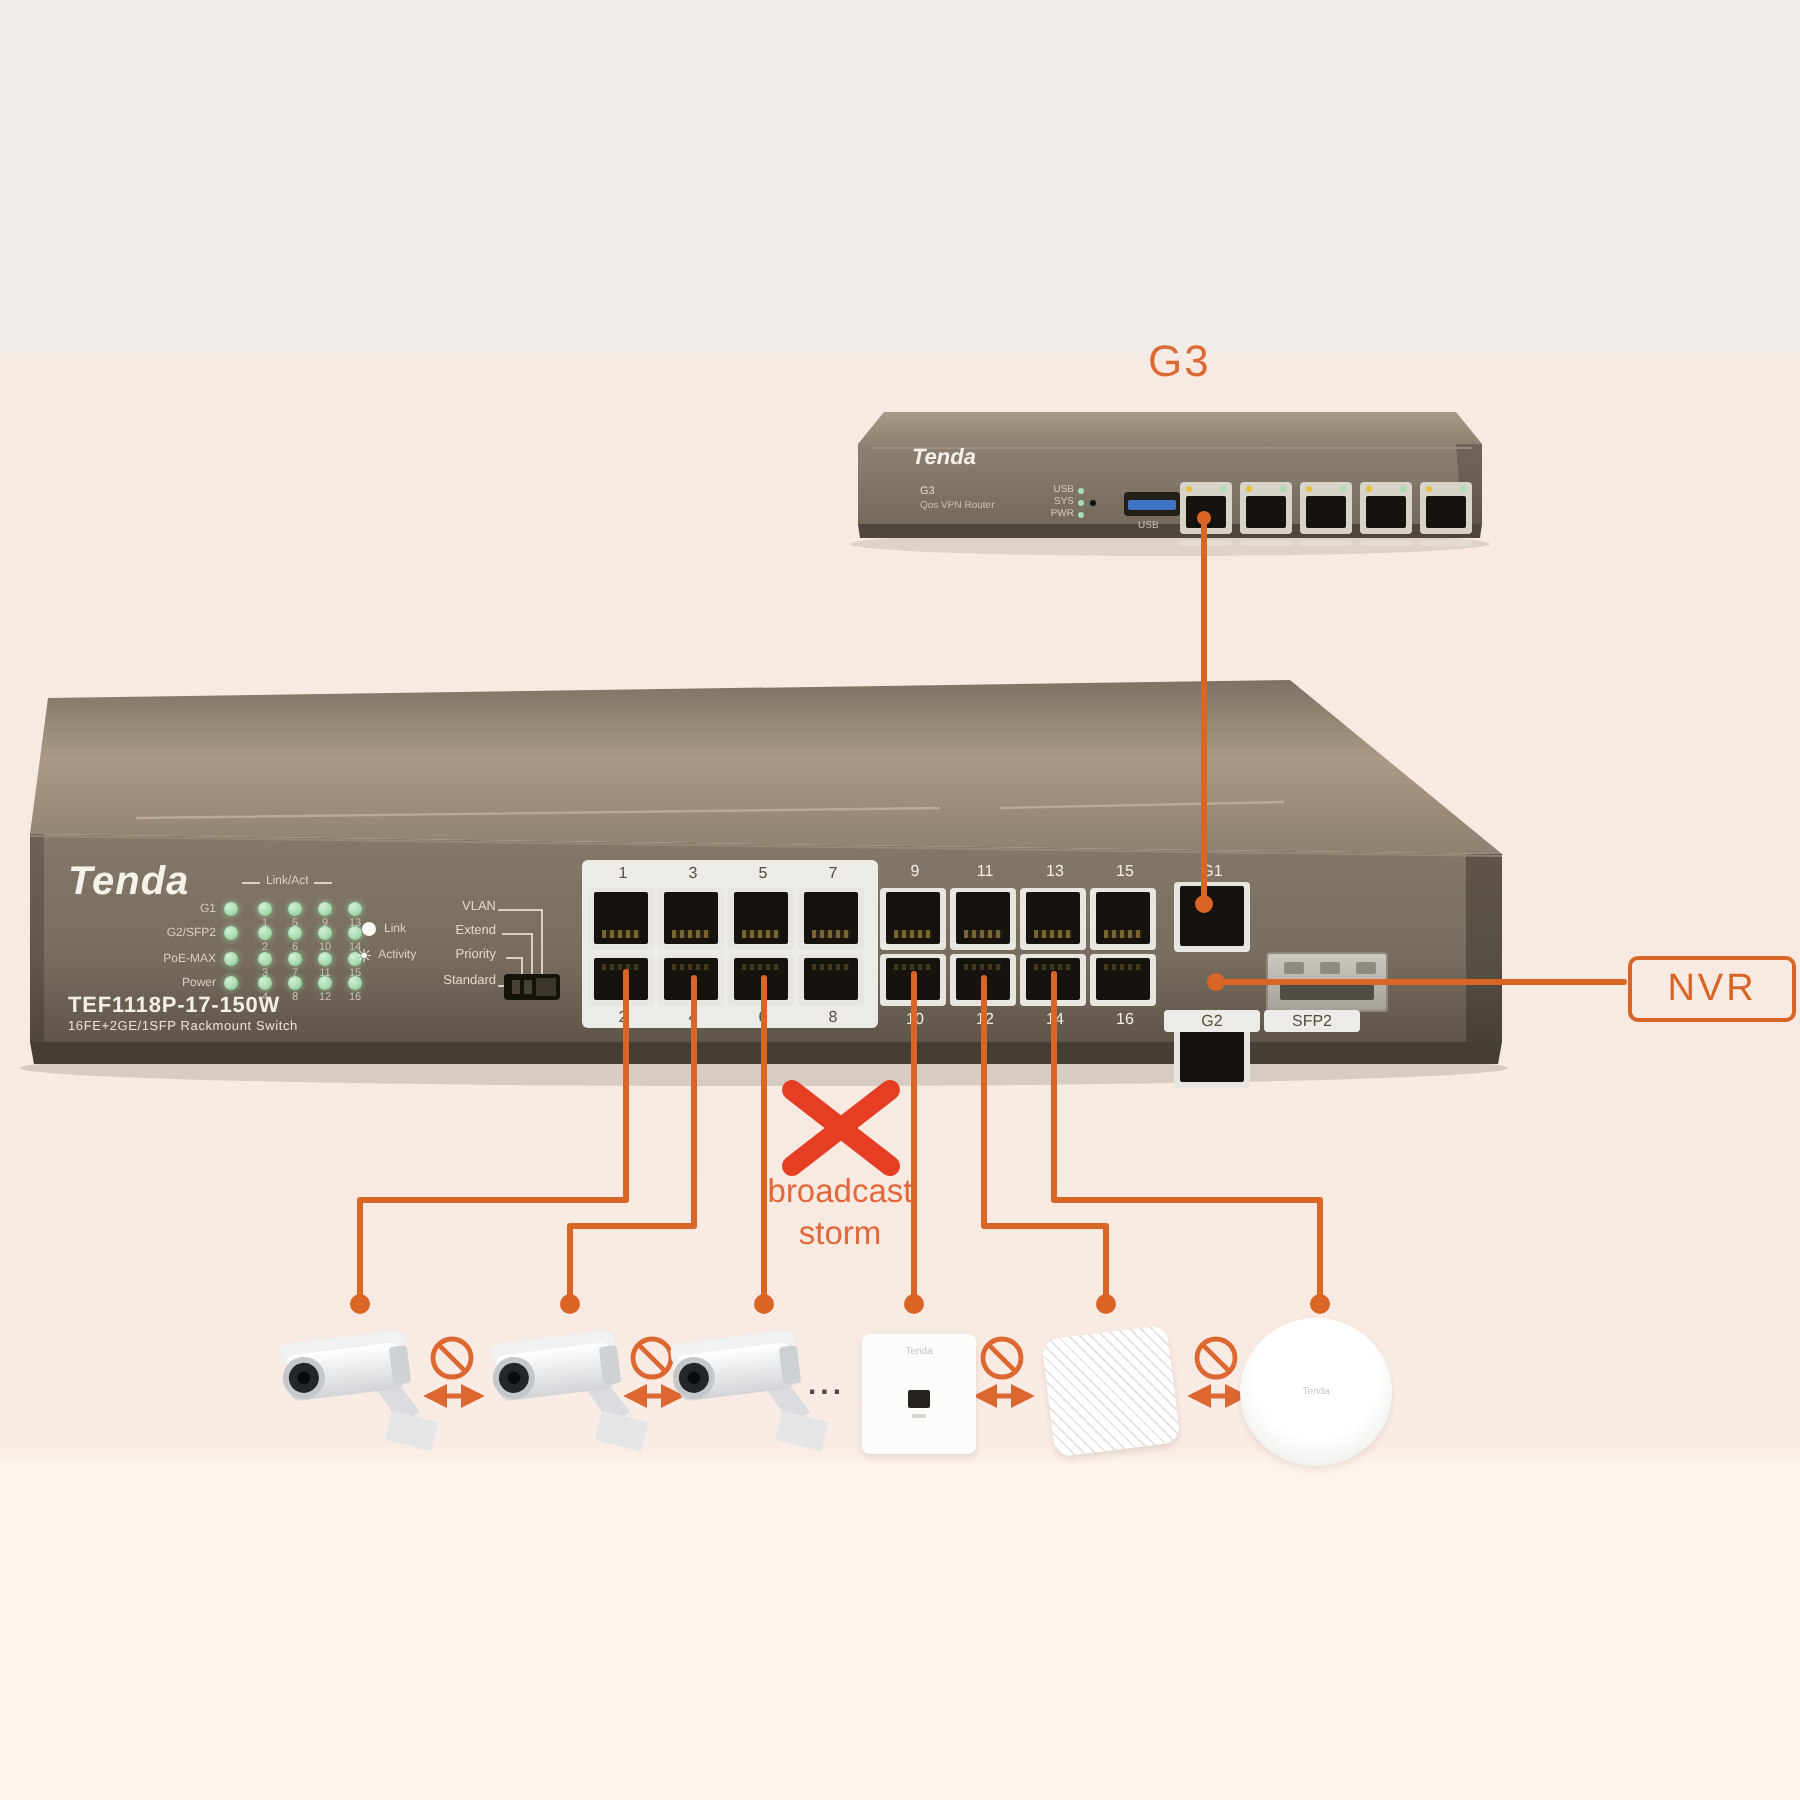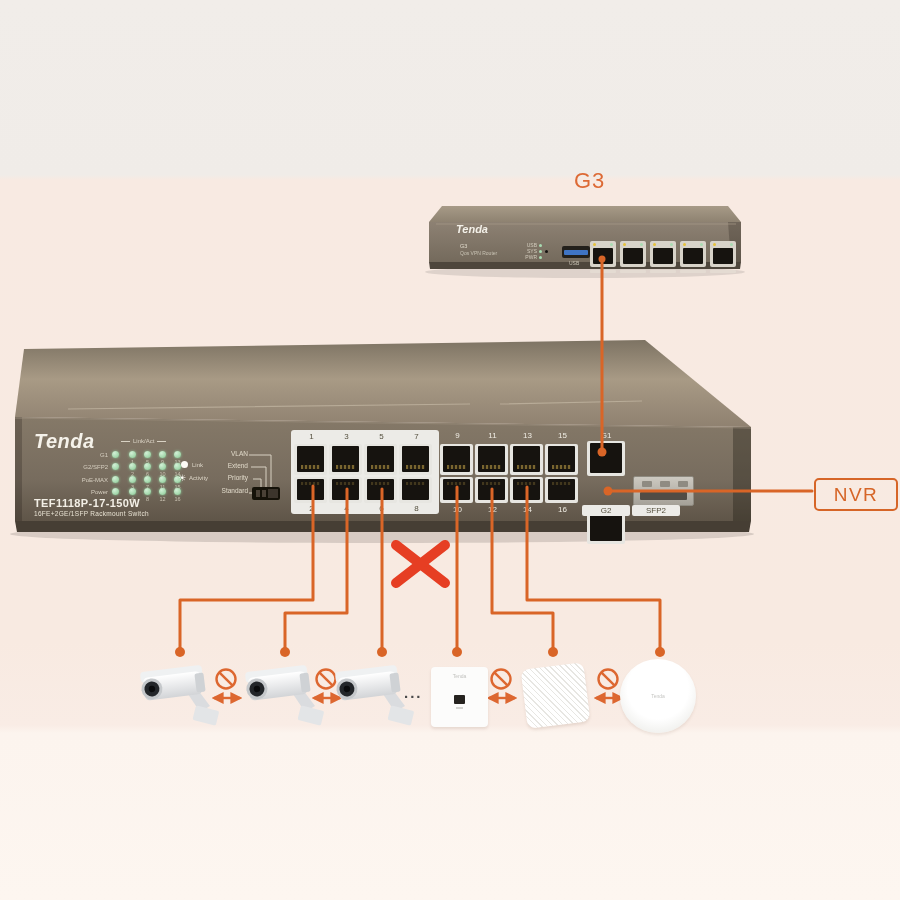--- a/index.html
+++ b/index.html
@@ -461,20 +461,24 @@
 
     <use href="#cam" x="142" y="666"></use>
     <use href="#cam" x="247" y="666"></use>
     <use href="#cam" x="337" y="666"></use>
   </svg>
 
   <div class="abs z4 g3-heading">G3</div>
   <div class="abs z4 nvr-box">
     <span>NVR</span>
   </div>
+  <div class="abs z4 storm-text">
+    <span style="display:block;">broadcast</span>
+    <span style="display:block;">storm</span>
+  </div>
   <div class="abs z4 ellipsis">...</div>
 
   <div class="abs z4 wall-ap">
     <span class="brand">Tenda</span>
     <span class="port abs"></span>
     <span class="slot abs"></span>
   </div>
   <div class="abs z4 ceil-ap"></div>
   <div class="abs z4 round-ap">
     <span class="brand">Tenda</span>

